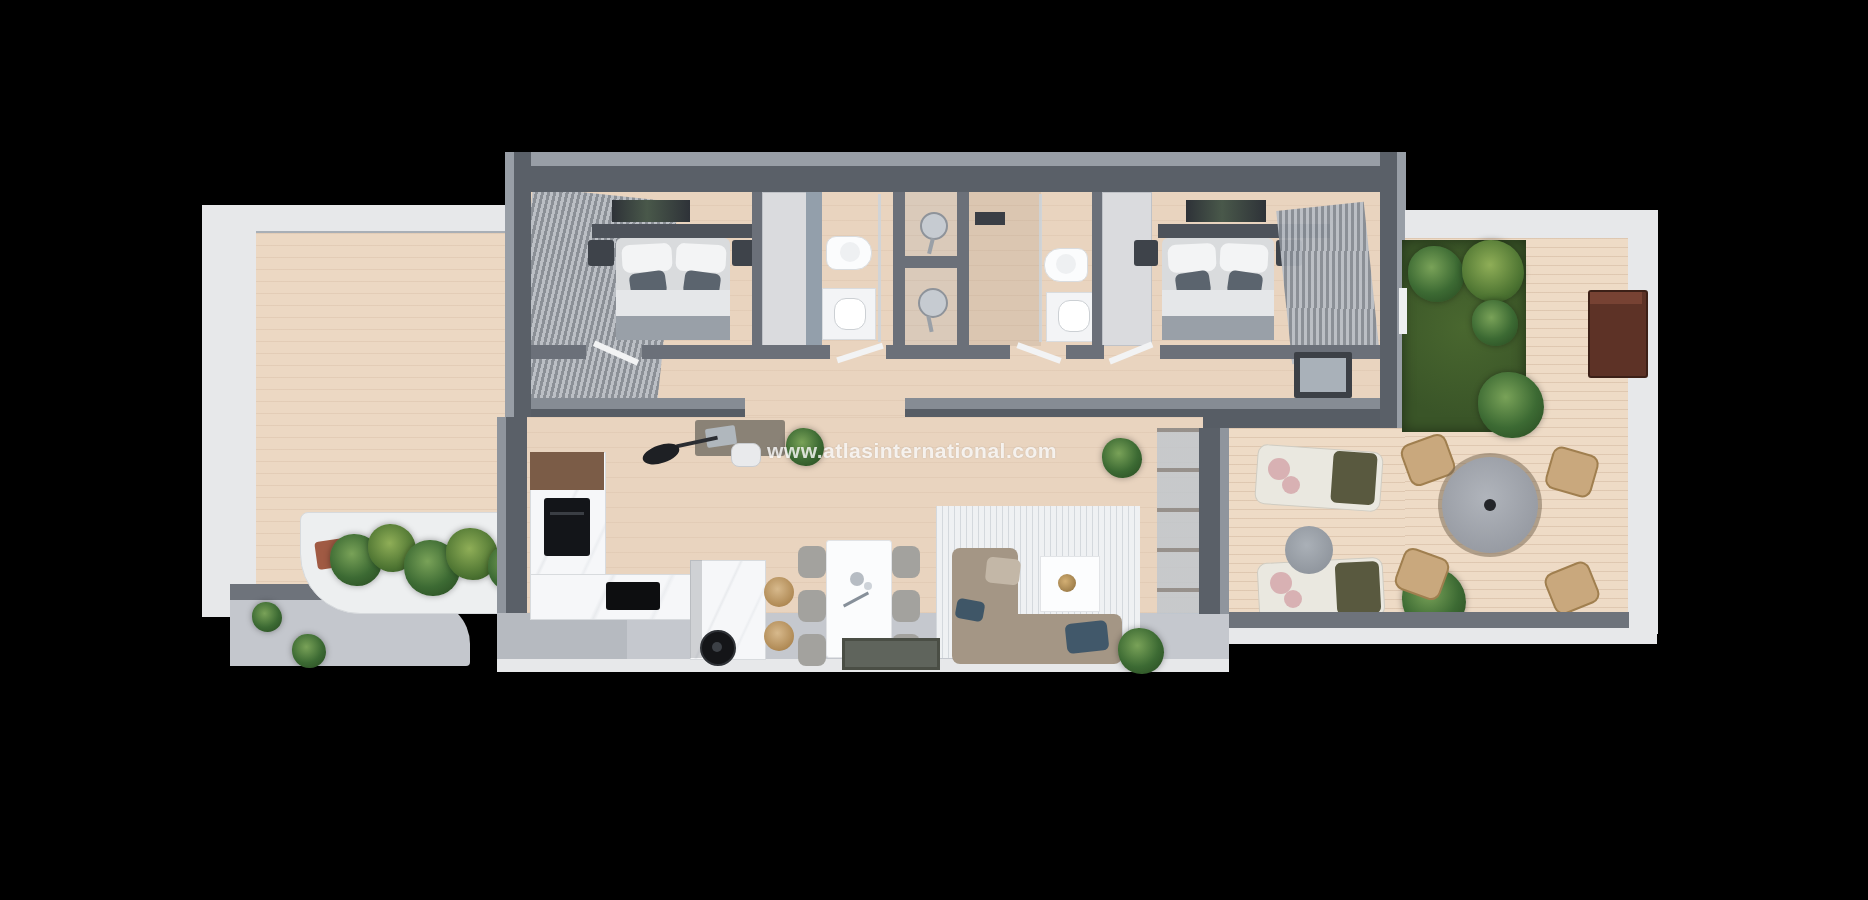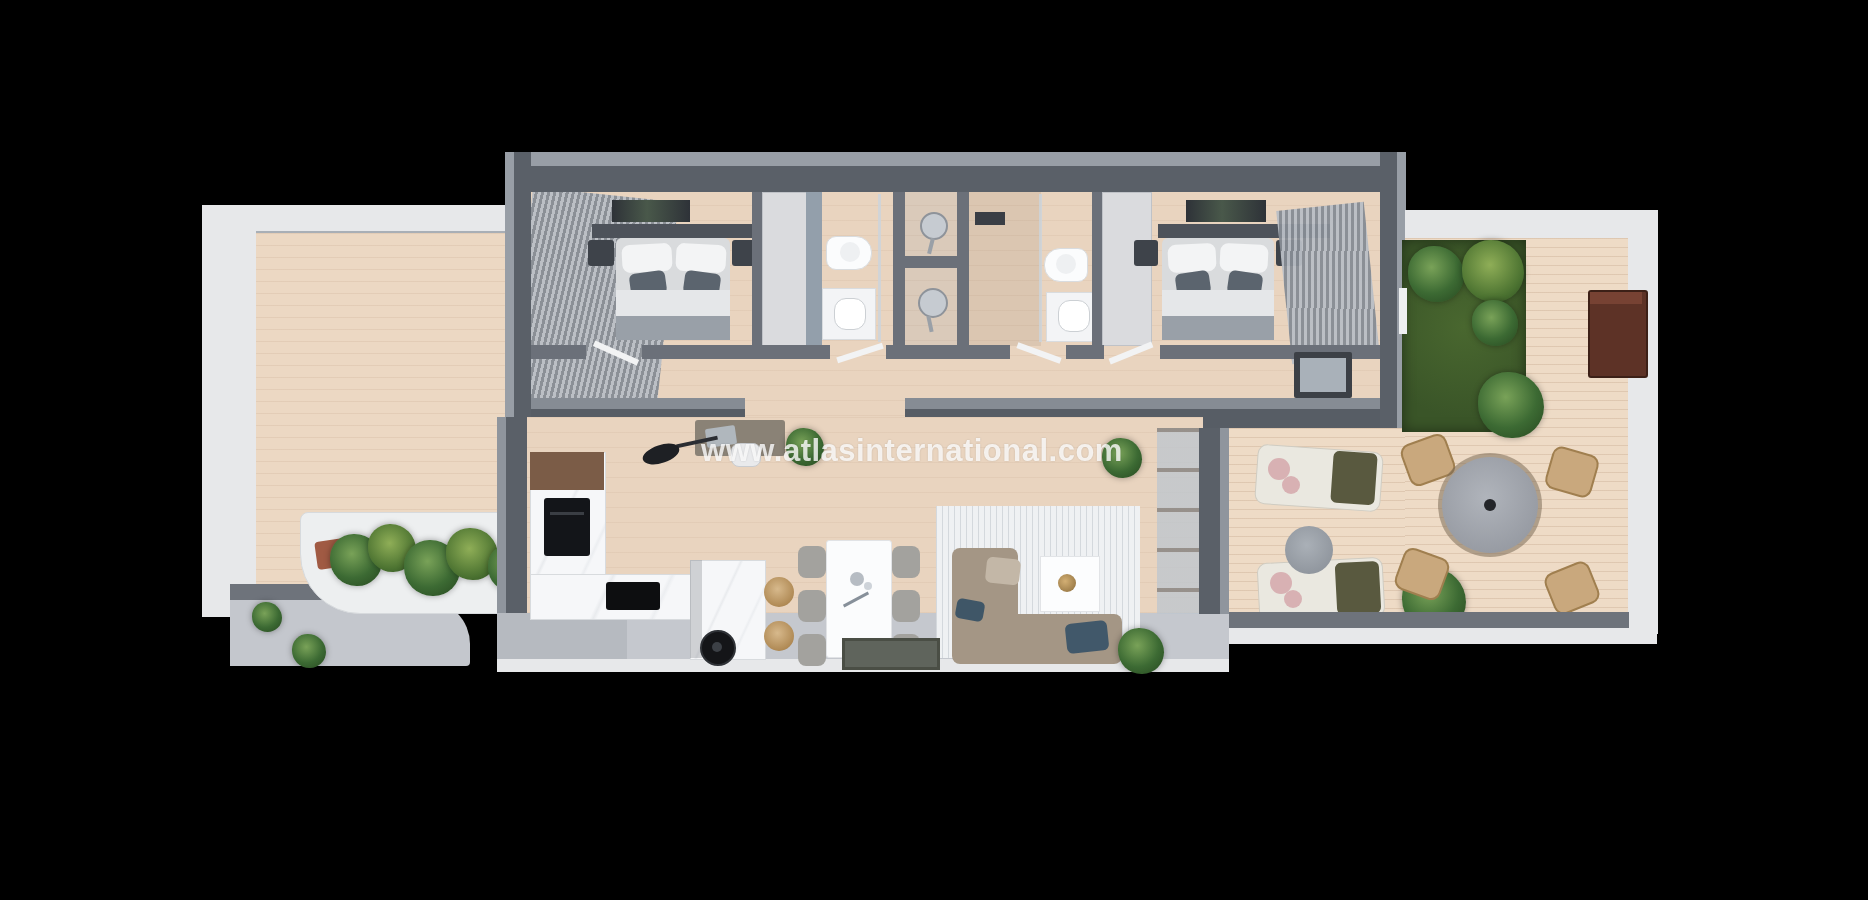--- a/index.html
+++ b/index.html
@@ -172,14 +172,14 @@
     <div class="it " style="left: 1398px; top: 552px; width: 44px; height: 40px; background: rgb(201, 168, 125); border-radius: 10px; border: 2px solid rgb(160, 127, 79); transform: rotate(-160deg);"></div>
     <div class="it " style="left: 1548px; top: 566px; width: 44px; height: 40px; background: rgb(201, 168, 125); border-radius: 10px; border: 2px solid rgb(160, 127, 79); transform: rotate(158deg);"></div>
     <div class="it " style="left: 1438px; top: 453px; width: 104px; height: 104px; border-radius: 50%; background: rgb(124, 108, 87); opacity: 0.55;"></div>
     <div class="it " style="left: 1442px; top: 457px; width: 96px; height: 96px; border-radius: 50%; background: radial-gradient(circle at 46% 42%, rgb(176, 180, 187), rgb(149, 153, 161) 80%);"></div>
     <div class="it " style="left: 1484px; top: 499px; width: 12px; height: 12px; border-radius: 50%; background: rgb(36, 38, 42);"></div>
     <div class="it " style="left: 1229px; top: 612px; width: 400px; height: 18px; background: rgb(110, 115, 123);"></div>
     <div class="it " style="left: 1229px; top: 628px; width: 428px; height: 16px; background: rgb(231, 232, 234);"></div>
     <div class="it " style="left: 700px; top: 630px; width: 32px; height: 32px; border-radius: 50%; background: rgb(20, 21, 24); border: 2px solid rgb(46, 49, 54);"></div>
     <div class="it " style="left: 712px; top: 642px; width: 10px; height: 10px; border-radius: 50%; background: rgb(60, 64, 70);"></div>
     <div class="it " style="left: 842px; top: 638px; width: 92px; height: 26px; background: rgb(95, 100, 92); border: 3px solid rgb(74, 78, 69);"></div>
-    <div class="watermark" style="left: 912px; top: 451px; font-size: 31px; color: rgba(255, 255, 255, 0.8); z-index: 500;">www.atlasinternational.com</div>
+    <div class="watermark" style="left: 912px; top: 451px; font-size: 21px; color: rgba(255, 255, 255, 0.8); z-index: 500;">www.atlasinternational.com</div>
 </div>
 
 </body></html>

